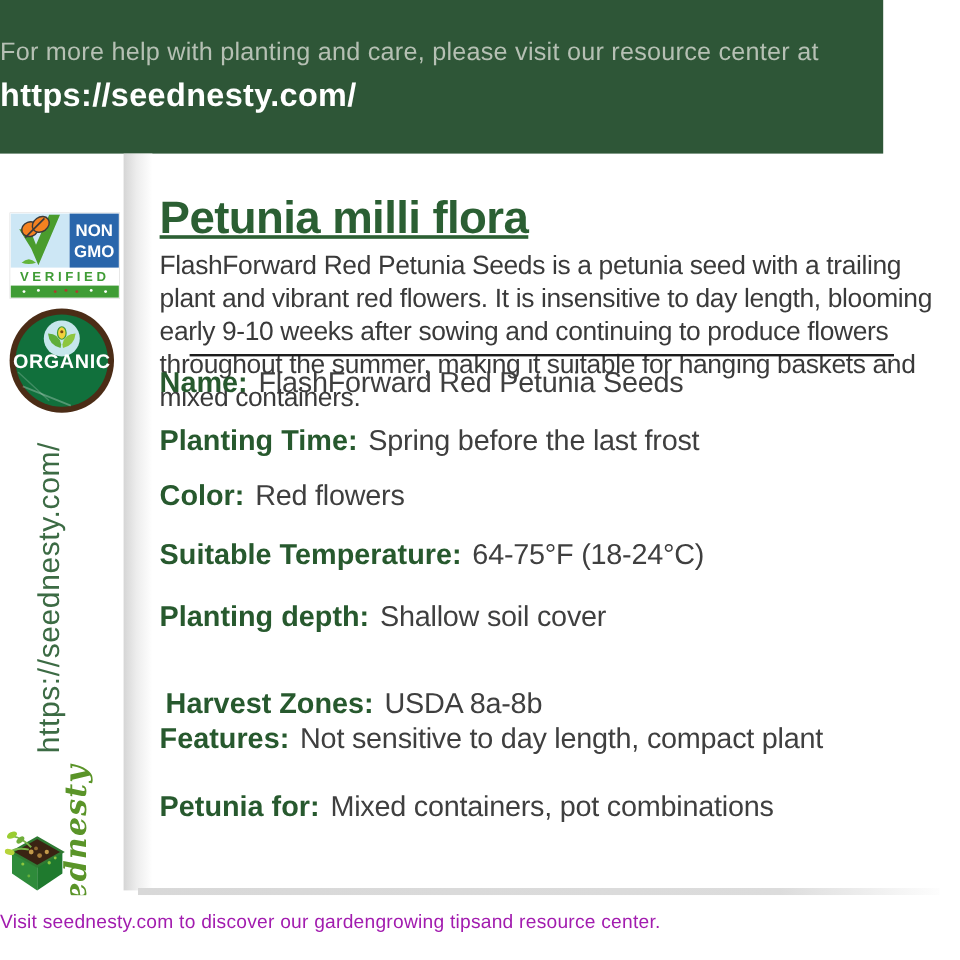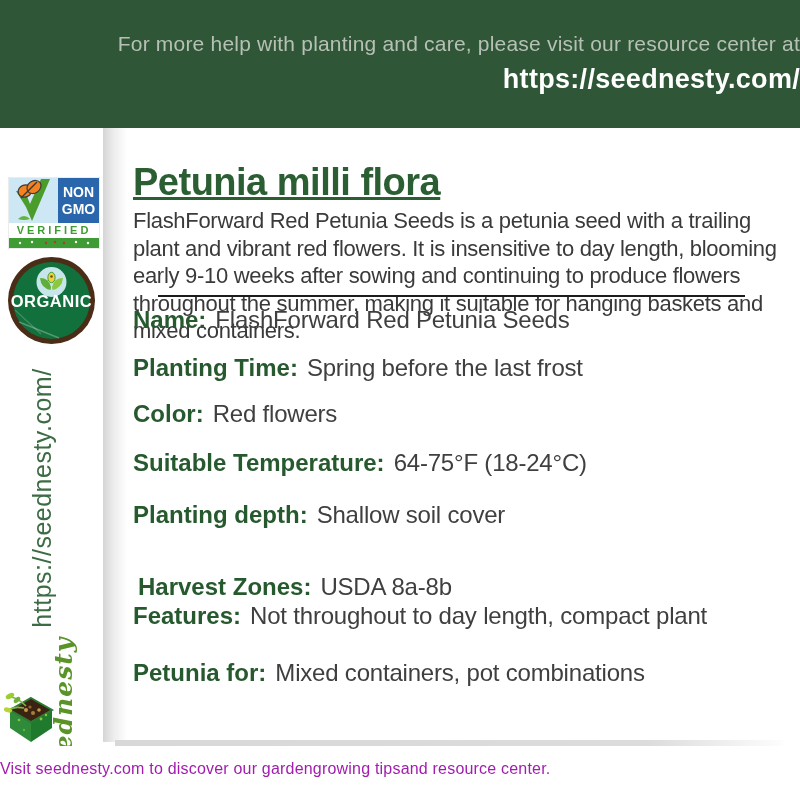--- a/index.html
+++ b/index.html
@@ -1,20 +1,20 @@
 <!DOCTYPE html>
 <html><head>
 <meta charset="utf-8">
 <style>
   html,body{margin:0;padding:0;}
   body{width:800px;height:800px;background:#ffffff;font-family:"Liberation Sans",sans-serif;position:relative;overflow:hidden;}
   .page{position:absolute;inset:0;}
 
   
-  .banner-top{position:absolute;left:0;top:0;width:800px;height:128px;background:#2e5637;text-align:right;}
+  .banner-top{position:absolute;left:0;top:0;width:736px;height:128px;background:#2e5637;text-align:left;}
   .banner-line1{position:absolute;left:0;top:32px;width:100%;font-size:21px;color:#b6c0b4;letter-spacing:.2px;}
   .banner-url{position:absolute;left:0;top:64px;width:100%;font-size:27px;font-weight:bold;color:#ffffff;letter-spacing:.3px;cursor:pointer;}
 
   
   .left-shadow{position:absolute;left:103px;top:128px;width:24px;height:614px;background:linear-gradient(to right,#d5d5d5 0%,#ededed 45%,#ffffff 100%);}
   .bottom-shadow{position:absolute;left:115px;top:740px;width:668px;height:6px;background:linear-gradient(to right,#d8d8d8 0%,#dcdcdc 80%,#fdfdfd 100%);}
 
   
   .badge-nongmo{position:absolute;left:8px;top:177px;width:92px;height:72px;}
   .badge-organic{position:absolute;left:7px;top:256px;width:89px;height:89px;}
@@ -134,21 +134,21 @@
     <div class="row row-4">
       <span class="label">Planting depth:</span>
       <span class="value">Shallow soil cover</span>
     </div>
     <div class="row row-5">
       <span class="label">Harvest Zones:</span>
       <span class="value">USDA 8a-8b</span>
     </div>
     <div class="row row-6">
       <span class="label">Features:</span>
-      <span class="value">Not throughout to day length, compact plant</span>
+      <span class="value">Not sensitive to day length, compact plant</span>
     </div>
     <div class="row row-7">
       <span class="label">Petunia for:</span>
       <span class="value">Mixed containers, pot combinations</span>
     </div>
   </main>
 
   <footer class="banner-bottom">
     <div class="banner-bottom-text">Visit seednesty.com to discover our gardengrowing tipsand resource center.</div>
   </footer>

